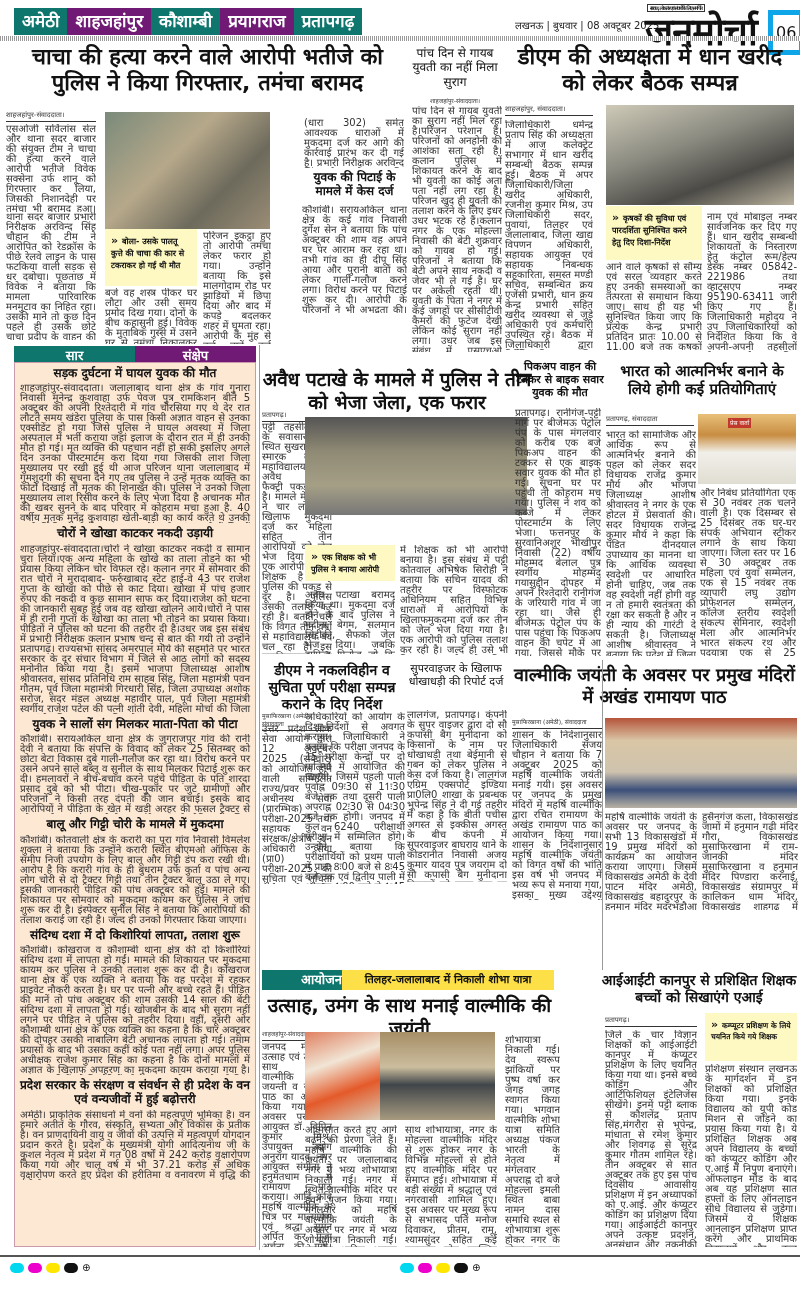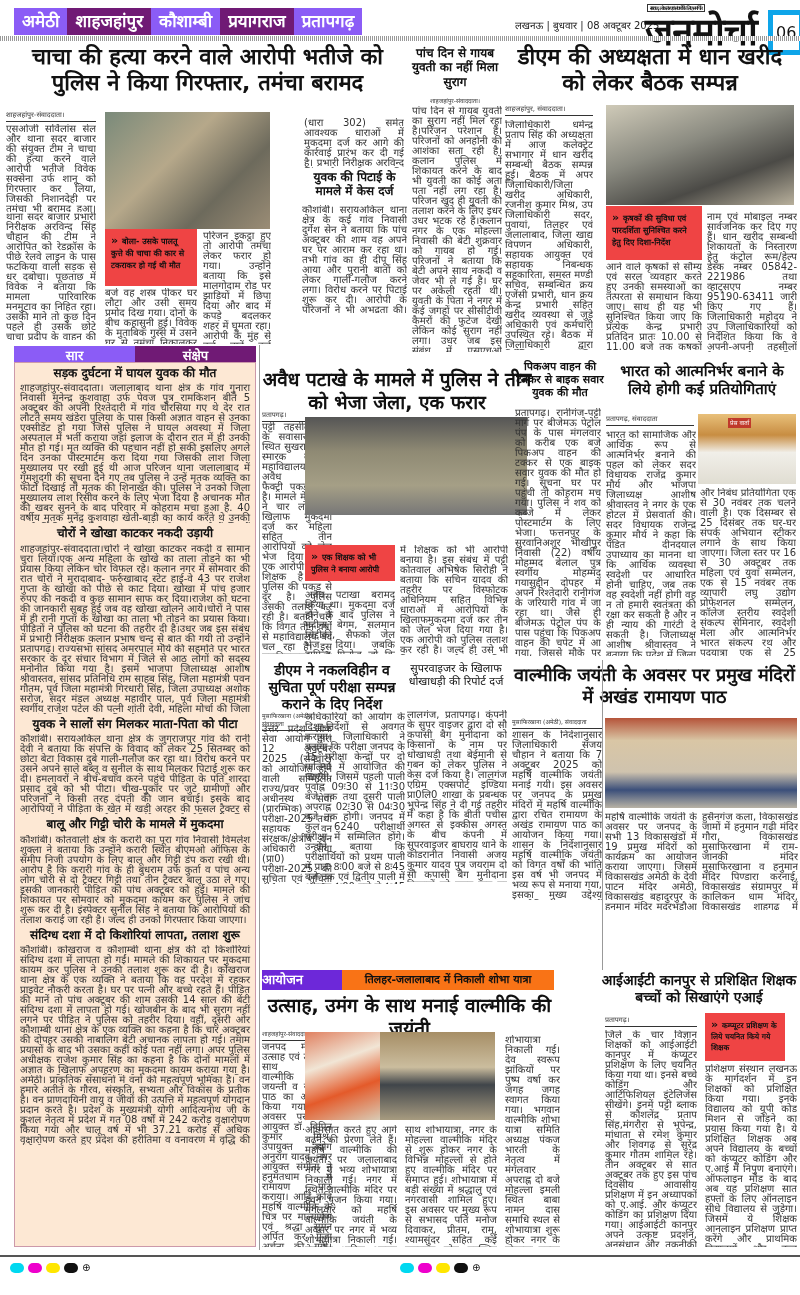--- a/index.html
+++ b/index.html
@@ -1,39 +1,39 @@
 <!DOCTYPE html>
 <html><head>
 <meta charset="utf-8">
 <style>
 *{box-sizing:border-box;margin:0;padding:0}
 body{width:800px;height:1295px;background:#fff;font-family:"DejaVu Sans",sans-serif;color:#111;position:relative;overflow:hidden}
 .abs{position:absolute}
 .navbar{left:14px;top:8px;height:27px;display:flex}
 .navbar span{display:block;height:27px;line-height:27px;font-weight:bold;font-size:17px;padding:0 8px;color:#fff}
-.red{background:#8b5cf6}.blk{background:#701a75}
+.red{background:#0f766e}.blk{background:#701a75}
 .stripe{left:0;right:0;top:36px;height:5px;background:repeating-linear-gradient(90deg,#999 0 1px,#fff 1px 2px)}
 .dateline{left:115px;top:16px;font-size:10px;color:#222;position:absolute;left:515px}
 .mast{left:645px;top:4px;font-size:38px;font-weight:bold;letter-spacing:-1px;font-family:"DejaVu Serif",serif}
 .mast small{position:absolute;top:0;left:2px;font-size:5px;border:1px solid #333;padding:0 2px;white-space:nowrap;font-family:"DejaVu Sans",sans-serif}
 .pageno{left:768px;top:10px;font-size:16px;border:5px solid #0ea5e9;padding:8px 3px}
 .h1{font-weight:bold;text-align:center;line-height:1.2;color:#111}
 .txt{font-size:10px;line-height:10px;color:#333;text-align:justify;overflow:hidden}
 .byline{font-size:7px;color:#333;border-bottom:1.5px solid #333;padding-bottom:2px}
 .photo{background:linear-gradient(135deg,#7a8a7a,#b6a88a 40%,#6d6a5c 70%,#9b8d76)}
-.caption{background:#ef4444;font-size:9px;font-weight:bold;padding:6px;line-height:14px}
+.caption{background:#fef9c3;font-size:9px;font-weight:bold;padding:6px;line-height:14px}
 .caption:before{content:"» ";font-size:11px}
 .brief-box{left:14px;top:362px;width:242px;height:885px;background:#fde8d4;border:1px solid #c9a;}
 .brief-head{left:14px;top:346px;width:242px;height:20px;display:flex}
 .brief-head span{flex:1;text-align:center;font-weight:bold;color:#fff;font-size:13px;line-height:20px}
 .brief .h1{font-size:12px;margin:3px 0}
 .brief .txt{padding:0 5px}
 .vrule{width:1px;background:#999}
-.banner-red{background:#6d28d9;color:#fff;font-weight:bold;font-size:13px;text-align:left;line-height:20px}
-.banner-yel{background:#f97316;font-weight:bold;font-size:13px;text-align:center;line-height:20px}
+.banner-red{background:#0f766e;color:#fff;font-weight:bold;font-size:13px;text-align:right;line-height:20px}
+.banner-yel{background:#fde047;font-weight:bold;font-size:13px;text-align:center;line-height:20px}
 .reg{display:flex;gap:4px;align-items:center}
 .reg i{display:inline-block;width:14px;height:10px;border-radius:5px}
 </style>
 </head>
 <body>
 
 <div class="abs navbar">
   <span class="red">अमेठी</span>
   <span class="blk">शाहजहांपुर</span>
   <span class="red">कौशाम्बी</span>
@@ -53,21 +53,21 @@
 <div class="abs txt" style="left:6px;top:124px;width:90px;height:88px;font-size:10px">एसओजी सर्विलांस सेल और थाना सदर बाजार की संयुक्त टीम ने चाचा की हत्या करने वाले आरोपी भतीजे विवेक सक्सेना उर्फ शानू को गिरफ्तार कर लिया, जिसकी निशानदेही पर तमंचा भी बरामद हुआ।तुलसीनगर कॉलोनी निवासी 40 वर्षीय प्रमोद सक्सेना की गोली लगने से मौत हो गई थी।</div>
 <div class="abs txt" style="left:6px;top:212px;width:90px;height:128px">थाना सदर बाजार प्रभारी निरीक्षक अरविन्द सिंह चौहान की टीम ने आरोपित को रेडक्रॉस के पीछे रेलवे लाइन के पास फटकिया वाली सड़क से धर दबोचा। पूछताछ में विवेक ने बताया कि मामला पारिवारिक मनमुटाव का निहित रहा। उसकी माने तो कुछ दिन पहले ही उसके छोटे चाचा प्रदीप के वाहन की वजह से उसके घर का पालतू कुत्ता दब गया था, जिस पर विवाद हुआ था और परिवार में रंजिश पनप गई थी। पांच अक्टूबर की रात करीब 11</div>
 <div class="abs photo" style="left:105px;top:112px;width:165px;height:117px"></div>
 <div class="abs caption" style="left:105px;top:229px;width:92px;height:57px;font-size:8px;line-height:12px">बोला- उसके पालतू कुत्ते की चाचा की कार से टकराकर हो गई थी मौत</div>
 <div class="abs txt" style="left:105px;top:288px;width:92px;height:56px">बजे वह शस्त्र पीकर घर लौटा और उसी समय प्रमोद दिख गया। दोनों के बीच कहासुनी हुई। विवेक के मुताबिक गुस्से में उसने घर से तमंचा निकालकर प्रमोद के कमरे पर फायर कर दिया। जिससे प्रमोद पेट में गोली लगने पर लहूलुहान होकर गिर गए। घटना के बाद चीख-पुकार सुनकर</div>
 <div class="abs txt" style="left:203px;top:231px;width:68px;height:113px">परिजन इकट्ठा हुए तो आरोपी तमंचा लेकर फरार हो गया। उन्होंने बताया कि इसे मालगोदाम रोड पर झाड़ियों में छिपा दिया और बाद में कपड़े बदलकर शहर में घूमता रहा। आरोपी के मुंह से कई बातें दर्ज कराने के बाद मौके से तमंचा बरामद कर लिया गया। पुलिस ने शव को कब्जे में लेकर पोस्टमार्टम के लिए भेज दिया है। घटना के संबंध में फोरेंसिक टीम भी जांच कर रही है। गिरफ्तार आरोपी के</div>
 <div class="abs txt" style="left:304px;top:118px;width:100px;height:50px">(धारा 302) समेत आवश्यक धाराओं में मुकदमा दर्ज कर आगे की कार्रवाई प्रारंभ कर दी गई है। प्रभारी निरीक्षक अरविन्द सिंह चौहान ने कहा कि आरोपी को सख्त से सख्त कानूनन कार्रवाई के लिए जेलभेजने की प्रक्रिया जारी है।</div>
 <div class="abs h1" style="left:302px;top:170px;width:105px;font-size:12px">युवक की पिटाई के मामले में केस दर्ज</div>
 <div class="abs txt" style="left:302px;top:205px;width:105px;height:108px">कौशांबी। सरायअकिल थाना क्षेत्र के कई गांव निवासी दुर्गेश सेन ने बताया कि पांच अक्टूबर की शाम वह अपने घर पर आराम कर रहा था। तभी गांव का ही दीपू सिंह आया और पुरानी बातों को लेकर गाली-गलौज करने लगा। विरोध करने पर पिटाई शुरू कर दी। आरोपी के परिजनों ने भी अभद्रता की। इलाज कराने के बाद सोमवार को पीड़ित ने पुलिस को तहरीर दिया। पुलिस ने केस दर्ज कर जांच शुरू कर दी है।</div>
 
-<div class="abs h1" style="left:410px;top:46px;width:90px;font-size:12px;font-weight:bold">पांच दिन से गायब युवती का नहीं मिला सुराग</div>
+<div class="abs h1" style="left:410px;top:46px;width:90px;font-size:12px;font-weight:normal">पांच दिन से गायब युवती का नहीं मिला सुराग</div>
 <div class="abs txt" style="left:410px;top:96px;width:90px;font-size:6px;text-align:center">शाहजहांपुर-संवाददाता।</div>
 <div class="abs txt" style="left:412px;top:106px;width:90px;height:246px">पांच दिन से गायब युवती का सुराग नहीं मिल रहा है।परिजन परेशान हैं। परिजनों को अनहोनी की आशंका सता रही है। कलान पुलिस में शिकायत करने के बाद भी युवती का कोई अता पता नहीं लग रहा है।परिजन खुद ही युवती की तलाश करने के लिए इधर उधर भटक रहे हैं।कलान नगर के एक मोहल्ला निवासी की बेटी शुक्रवार को गायब हो गई। परिजनों ने बताया कि बेटी अपने साथ नकदी व जेवर भी ले गई है। घर पर अकेली रहती थी।युवती के पिता ने नगर में कई जगहों पर सीसीटीवी कैमरों की फुटेज देखी लेकिन कोई सुराग नहीं लगा। उधर जब इस संबंध में एसएचओ कलान प्रभाष चन्द से बात की गयी तो उन्होंने बताया कि प्रार्थना पत्र मिला है। युवती की तलाश की जा रही है।जल्द ही युवती को बरामद कर लिया जाएगा।</div>
 
 <div class="abs h1" style="left:505px;top:44px;width:290px;font-size:22px">डीएम की अध्यक्षता में धान खरीद को लेकर बैठक सम्पन्न</div>
 <div class="abs byline" style="left:505px;top:104px;width:88px">शाहजहांपुर, संवाददाता।</div>
 <div class="abs txt" style="left:505px;top:120px;width:88px;height:230px">जिलाधिकारी धर्मेन्द्र प्रताप सिंह की अध्यक्षता में आज कलेक्ट्रेट सभागार में धान खरीद सम्बन्धी बैठक सम्पन्न हुई। बैठक में अपर जिलाधिकारी/जिला खरीद अधिकारी, रजनीश कुमार मिश्र, उप जिलाधिकारी सदर, पुवायां, तिलहर एवं जलालाबाद, जिला खाद्य विपणन अधिकारी, सहायक आयुक्त एवं सहायक निबन्धक सहकारिता, समस्त मण्डी सचिव, सम्बन्धित क्रय एजेंसी प्रभारी, धान क्रय केन्द्र प्रभारी सहित खरीद व्यवस्था से जुड़े अधिकारी एवं कर्मचारी उपस्थित रहे। बैठक में जिलाधिकारी द्वारा निर्देशित किया गया कि सभी केन्द्र प्रभारी अपने-अपने क्रय केन्द्रों पर प्रातः 09.00 बजे से सायं 05.00 बजे तक उपस्थित रहकर धान क्रय सुचारू रूप से संचालित करें।</div>
 <div class="abs photo" style="left:606px;top:105px;width:188px;height:100px;background:linear-gradient(160deg,#cfcab8,#8a8a80 40%,#4b4a46 70%,#b8b09c)"></div>
 <div class="abs caption" style="left:606px;top:206px;width:96px;height:54px;font-size:8px;line-height:12px">कृषकों की सुविधा एवं पारदर्शिता सुनिश्चित करने हेतु दिए दिशा-निर्देश</div>
 <div class="abs txt" style="left:606px;top:262px;width:96px;height:88px">आने वाले कृषकों से सौम्य एवं सरल व्यवहार करते हुए उनकी समस्याओं का तत्परता से समाधान किया जाए। साथ ही यह भी सुनिश्चित किया जाए कि प्रत्येक केन्द्र प्रभारी प्रतिदिन प्रातः 10.00 से 11.00 बजे तक कृषकों के फोन रिसीव कर उनके प्रश्नों का उत्तर दें तथा उसका विवरण रजिस्टर में दर्ज करें। इस हेतु सभी धान क्रय केन्द्र प्रभारियों के</div>
 <div class="abs txt" style="left:707px;top:212px;width:90px;height:140px">नाम एवं मोबाइल नम्बर सार्वजनिक कर दिए गए हैं। धान खरीद सम्बन्धी शिकायतों के निस्तारण हेतु कंट्रोल रूम/हेल्प डेस्क नम्बर 05842-221986 तथा व्हाट्सएप नम्बर 95190-63411 जारी किए गए हैं। जिलाधिकारी महोदय ने उप जिलाधिकारियों को निर्देशित किया कि वे अपनी-अपनी तहसीलों के अन्तर्गत स्थापित प्रत्येक मण्डी में प्रशासनिक व्यवस्था सुचारू रूप से संचालित कराएं, जाने हेतु नायब तहसीलदार की तैनाती सुनिश्चित करें।</div>
@@ -94,20 +94,21 @@
     </div>
   <div>
       <div class="h1">बालू और गिट्टी चोरी के मामले में मुकदमा</div>
       <div class="txt" style="height:90px">कौशांबी। कोतवाली क्षेत्र के करारी का पूरा गांव निवासी विमलेश शुक्ला ने बताया कि उन्होंने करारी स्थित बीएमओ ऑफिस के समीप निजी उपयोग के लिए बालू और गिट्टी डंप करा रखी थी। आरोप है कि करारी गांव के ही बुधराम उर्फ कुर्ता व पांच अन्य लोग चोरी से दो ट्रैक्टर गिट्टी तथा तीन ट्रैक्टर बालू उठा ले गए। इसकी जानकारी पीड़ित को पांच अक्टूबर को हुई। मामले की शिकायत पर सोमवार को मुकदमा कायम कर पुलिस ने जांच शुरू कर दी है। इंस्पेक्टर सुनील सिंह ने बताया कि आरोपियों की तलाश कराई जा रही है। जल्द ही उनको गिरफ्तार किया जाएगा।</div>
     </div>
   <div>
       <div class="h1">संदिग्ध दशा में दो किशोरियां लापता, तलाश शुरू</div>
       <div class="txt" style="height:130px">कौशांबी। कोखराज व कौशाम्बी थाना क्षेत्र की दो किशोरियां संदिग्ध दशा में लापता हो गईं। मामले की शिकायत पर मुकदमा कायम कर पुलिस ने उनकी तलाश शुरू कर दी है। कोखराज थाना क्षेत्र के एक व्यक्ति ने बताया कि वह परदेश में रहकर प्राइवेट नौकरी करता है। घर पर पत्नी और बच्चे रहते हैं। पीड़ित की मानें तो पांच अक्टूबर की शाम उसकी 14 साल की बेटी संदिग्ध दशा में लापता हो गई। खोजबीन के बाद भी सुराग नहीं लगने पर पीड़ित ने पुलिस को तहरीर दिया। वहीं, दूसरी ओर कौशाम्बी थाना क्षेत्र के एक व्यक्ति का कहना है कि चार अक्टूबर की दोपहर उसकी नाबालिग बेटी अचानक लापता हो गई। तमाम प्रयासों के बाद भी उसका कहीं कोई पता नहीं लगा। अपर पुलिस अधीक्षक राजेश कुमार सिंह का कहना है कि दोनों मामलों में अज्ञात के खिलाफ अपहरण का मुकदमा कायम कराया गया है। थाना प्रभारियों को किशोरियों को बरामद करने का आदेश दे दिया गया है।</div>
     </div>
   <div>
+      <div class="h1">प्रदेश सरकार के संरक्षण व संवर्धन से ही प्रदेश के वन एवं वन्यजीवों में हुई बढ़ोत्तरी</div>
       <div class="txt" style="height:70px">अमेठी। प्राकृतिक संसाधनों में वनों की महत्वपूर्ण भूमिका है। वन हमारे अतीत के गौरव, संस्कृति, सभ्यता और विकास के प्रतीक है। वन प्राणदायिनी वायु व जीवों की उत्पत्ति में महत्वपूर्ण योगदान प्रदान करते है। प्रदेश के मुख्यमंत्री योगी आदित्यनाथ जी के कुशल नेतृत्व में प्रदेश में गत 08 वर्षों में 242 करोड़ वृक्षारोपण किया गया और चालू वर्ष में भी 37.21 करोड़ से अधिक वृक्षारोपण करते हुए प्रदेश की हरीतिमा व वनावरण में वृद्धि की गयी है।</div>
     </div>
 </div>
 
 <div class="abs h1" style="left:262px;top:368px;width:270px;font-size:19px">अवैध पटाखे के मामले में पुलिस ने तीन को भेजा जेला, एक फरार</div>
 <div class="abs byline" style="left:262px;top:410px;width:70px">प्रतापगढ़।</div>
 <div class="abs txt" style="left:262px;top:422px;width:70px;height:232px">पट्टी तहसील क्षेत्र के सवासारा गांव स्थित सुखराज सिंह स्मारक बालिका महाविद्यालय में अवैध पटाखा फैक्ट्री पकड़ा गया है। मामले में पुलिस ने चार लोगों के खिलाफ मुकदमा दर्ज कर महिला सहित तीन आरोपियों को जेल भेज दिया गया। एक आरोपी जो कि शिक्षक है अभी पुलिस की पकड से दूर है। पुलिस उसकी तलाश कर रही है। बताते चलें कि विगत तीन वर्षों से महाविद्यालय बंद चल रहा है। इस महाविद्यालय के लगभग 14 कमरों में अवैध रूप से पटाखा बनाया जाता हुआ पाया गया, जिसमें इस परिवार की एक महिला व तीन पुरुष शामिल हैं। इसकी गुप्त जानकारी पुलिस विभाग को हुई तो सोमवार दोपहर करीब एक बजे पुलिस ने छापेमारी कर 47 लाख रुपये का</div>
 <div class="abs photo" style="left:305px;top:417px;width:222px;height:98px;background:linear-gradient(180deg,#555 0,#8f8a74 35%,#a59f86 70%,#777 100%)"></div>
 <div class="abs caption" style="left:305px;top:545px;width:90px;height:36px;font-size:8px;line-height:12px">एक शिक्षक को भी पुलिस ने बनाया आरोपी</div>
 <div class="abs txt" style="left:305px;top:590px;width:90px;height:64px">अवैध पटाखा बरामद किया था। मुकदमा दर्ज होने के बाद पुलिस ने मदीना बेगम, सलमान सिद्दीकी, सैफको जेल भेज दिया। जबकि हाफिज फिरोज जो कि मदरसे का शिक्षक है वह फरार चल रहा है। पुलिस ने इस मामले</div>
@@ -146,21 +147,21 @@
 <div class="abs txt" style="left:262px;top:1042px;width:70px;height:205px">जनपद में पूरे उत्साह एवं उमंग के साथ महर्षि वाल्मीकि की जयन्ती व रामायण पाठ का आयोजन किया गया। इस अवसर पर नगर आयुक्त डॉ. विपिन कुमार मिश्र, उपायुक्त उद्योग अनुराग यादव, नगर आयुक्त संगीता ने हनुमतधाम में रामायण पाठ कराया। आदि कवि महर्षि वाल्मीकि के चित्र पर माल्यार्पण एवं श्रद्धा सुमन अर्पित कर पूजा अर्चना की गयी। महर्षि बाल्मीकी अपने बचपन में धार्मिक कार्यों से बहुत दूर रहे, परन्तु जब उन्हें ज्ञान प्राप्त हुआ तब प्रभु श्री राम के शरण में चले गये और प्रभु की भक्ति में लीन हो गये। उन्होंने कहा कि प्रभु की भक्ति और आत्मशक्ति से कुछ भी हासिल किया जा सकता है। महर्षि वाल्मीकी के जयन्ती के अवसर पर हम उनके जीवन दर्शन को</div>
 <div class="abs photo" style="left:305px;top:1032px;width:75px;height:88px;background:linear-gradient(160deg,#e08060,#f1e5d5 35%,#e45a2a 65%,#d9cbb5)"></div>
 <div class="abs photo" style="left:380px;top:1032px;width:115px;height:88px;background:linear-gradient(180deg,#a68e66 0,#cbbd9e 40%,#40454a 60%,#a79b80 100%)"></div>
 <div class="abs txt" style="left:305px;top:1125px;width:92px;height:122px">आत्मसात करते हुए आगे बढ़ने की प्रेरणा लेते हैं। महर्षि वाल्मीकि की जयंती पर जलालाबाद नगर में भव्य शोभायात्रा निकाली गई। नगर में स्थित वाल्मीकि मंदिर पर हवन पूजन किया गया। मंगलवार को महर्षि वाल्मीकि जयंती के अवसर पर नगर में भव्य शोभायात्रा निकाली गई। चेयरमैन शकील अहमद खां ने फीता काटकर शोभायात्रा का शुभारंभ किया। ढोले और ढोल नगाड़ों के</div>
 <div class="abs txt" style="left:405px;top:1125px;width:92px;height:122px">साथ शोभायात्रा, नगर के मोहल्ला वाल्मीकि मंदिर से शुरू होकर नगर के विभिन्न मोहल्लों से होते हुए वाल्मीकि मंदिर पर समाप्त हुई। शोभायात्रा में बड़ी संख्या में श्रद्धालु एवं नगरवासी शामिल हुए। इस अवसर पर मुख्य रूप से सभासद पति मनोज दिवाकर, प्रीतम, रामू, श्यामसुंदर सहित कई गणमान्य लोग उपस्थित रहे। उधर तिलहर में महर्षि वाल्मीकि जयंती पर नगर में भव्य</div>
 <div class="abs txt" style="left:505px;top:1035px;width:55px;height:212px">शोभायात्रा निकाली गई। देव स्वरूप झांकियों पर पुष्प वर्षा कर जगह जगह स्वागत किया गया। भगवान वाल्मीकि शोभा यात्रा समिति अध्यक्ष पंकज भारती के नेतृत्व में मंगलवार अपराह्न दो बजे मोहल्ला इमली स्थित बाबा नामन दास समाधि स्थल से शोभायात्रा शुरू होकर नगर के मोहल्ला पक्का कटरा, कस्बा कटरा, असमतल रोड, पुराना रेलवेज, नौसम्पुर, मेन मार्केट, होते हुए निजामगंज, खिरियागंज, अंबेडकर पार्क होकर बाईपास चौराहे से बहादुरपुर गंज होती हुई मोहल्ला कुंवर गंज स्थित भगवान वाल्मीकि मंदिर पहुंचकर शांतिपूर्वक संपन्न हुई। शोभायात्रा में भगवान शंकर, गणेश, शिव पार्वती, श्री राधा कृष्ण, महर्षि वाल्मीकि, लव कुश, हनुमान, श्रीराम दरबार, मां दुर्गा आदि देव स्वरूप मनमोहक झांकियां आकर्षण का केंद्र रहीं। शोभा यात्रा का कई स्थानों पर पुष्प वर्षा करके जोरदार स्वागत किया गया।</div>
 
 <div class="abs h1" style="left:600px;top:972px;width:198px;font-size:14px">आईआईटी कानपुर से प्रशिक्षित शिक्षक बच्चों को सिखाएंगे एआई</div>
 <div class="abs byline" style="left:605px;top:1015px;width:92px">प्रतापगढ़।</div>
 <div class="abs txt" style="left:605px;top:1030px;width:92px;height:217px">जिले के चार विज्ञान शिक्षकों को आईआईटी कानपुर में कंप्यूटर प्रशिक्षण के लिए चयनित किया गया था। इनसे बच्चे कोडिंग और आर्टिफिशियल इंटेलिजेंस सीखेंगे। इनमें पट्टी ब्लाक से कौशलेंद्र प्रताप सिंह,मंगरौरा से भूपेन्द्र, मांधाता से रमेश कुमार और शिवगढ़ से सुरेंद्र कुमार गौतम शामिल रहे। तीन अक्टूबर से सात अक्टूबर तक हुए इस पांच दिवसीय आवासीय प्रशिक्षण में इन अध्यापकों को ए.आई. और कंप्यूटर कोडिंग का प्रशिक्षण दिया गया। आईआईटी कानपुर अपने उत्कृष्ट प्रदर्शन, अनुसंधान और तकनीकी नवाचार के लिए विश्व में जाना जाता है, बेसिक के टीचर्स के लिए इस संस्थान में कुछ सीखना अपने आप में ही एक गर्व की बात थी। आईआईटी कानपुर में विभिन्न कंप्यूटर एक्सपर्ट और राज्य शैक्षिक</div>
-<div class="abs caption" style="left:705px;top:1013px;width:80px;height:48px;font-size:7.5px;line-height:11px">कम्प्यूटर प्रशिक्षण के लिये चयनित किये गये शिक्षक</div>
+<div class="abs caption" style="left:705px;top:1013px;width:92px;height:48px;font-size:7.5px;line-height:11px">कम्प्यूटर प्रशिक्षण के लिये चयनित किये गये शिक्षक</div>
 <div class="abs txt" style="left:705px;top:1064px;width:92px;height:183px">प्रशिक्षण संस्थान लखनऊ के मार्गदर्शन में इन शिक्षकों को प्रशिक्षित किया गया। इनके विद्यालय को यूपी कोड मिशन से जोड़ने का प्रयास किया गया है। ये प्रशिक्षित शिक्षक अब अपने विद्यालय के बच्चों को कंप्यूटर कोडिंग और ए.आई में निपुण बनाएंगे। ऑफलाइन मोड के बाद अब यह प्रशिक्षण सात हफ्तों के लिए ऑनलाइन सीधे विद्यालय से जुड़ेगा। जिसमें ये शिक्षक आनलाइन प्रशिक्षण प्राप्त करेंगे और प्राथमिक विद्यालयों और उच्च प्राथमिक विद्यालयों में डिजिटल लिटरेसी का शुभारंभ कोडिंग्स प्रशिक्षण मुख्यमंत्री की ग्रामीण परिवेश से आने वाले बच्चों में डिजिटल लिटरेसी बढ़ाने संबंधी महत्वाकांक्षी योजना का हिस्सा है।</div>
 
 <div class="abs vrule" style="left:259px;top:345px;height:905px"></div>
 <div class="abs vrule" style="left:602px;top:660px;height:310px"></div>
 
 <div class="abs reg" style="left:10px;top:1262px">
   <i style="background:#00d8f0"></i>
   <i style="background:#ee00cc"></i>
   <i style="background:#ffe600"></i>
   <i style="background:#111"></i>

